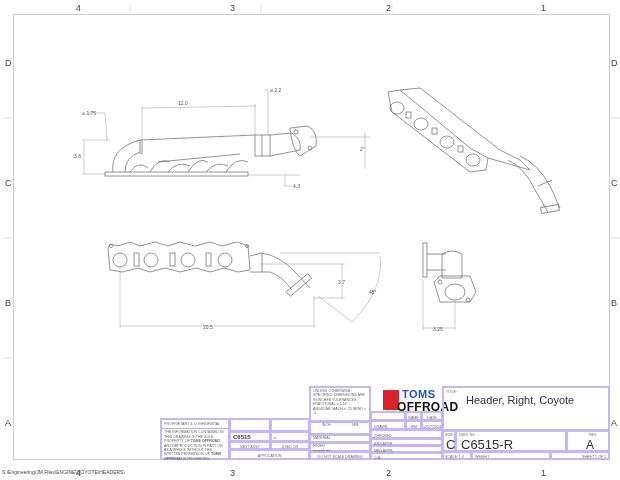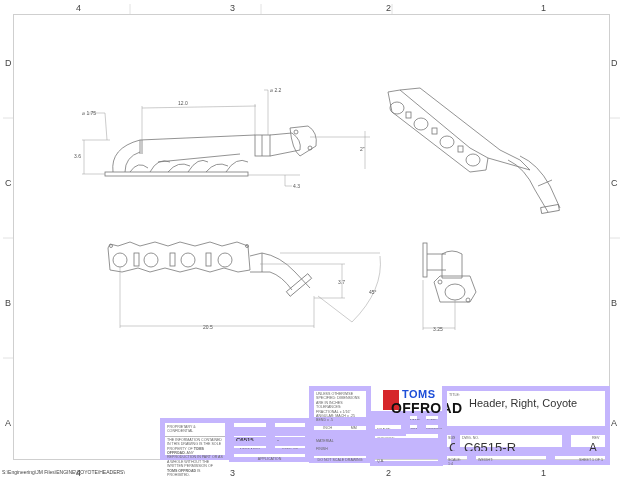--- a/index.html
+++ b/index.html
@@ -6,27 +6,27 @@
   body { width:620px; height:480px; position:relative; overflow:hidden;
          font-family:"Liberation Sans", sans-serif; color:#333; }
   .abs { position:absolute; }
   .zone-top { top:3px; font-size:9px; color:#444; }
   .zone-bot { top:468px; font-size:9px; color:#444; }
   .zone-side { font-size:9px; color:#444; }
   .frame { position:absolute; left:13px; top:14px; width:597px; height:446px;
            border:1px solid #cfcfcf; box-sizing:border-box; }
   svg.drawing { position:absolute; left:0; top:0; }
   .dim { font-size:5px; fill:#555; font-family:"Liberation Sans", sans-serif; }
-  .tb { position:absolute; border:5px solid #c4b5fd; box-sizing:border-box; }
+  .tb { position:absolute; border:2px solid #c4b5fd; box-sizing:border-box; }
   .t5 { font-size:4px; color:#555; line-height:5px; }
   .t4 { font-size:3.6px; color:#666; line-height:4.4px; }
   .logo { position:absolute; left:383px; top:389px; width:56px; height:22px; }
   .logo-mark { position:absolute; left:0; top:1px; width:16px; height:20px; background:#d6262b; }
   .logo-text1 { position:absolute; left:19px; top:-1px; font-size:11px; font-weight:bold; color:#1d4ed8; letter-spacing:0.5px; }
-  .logo-text2 { position:absolute; left:8px; top:11px; font-size:14px; font-weight:bold; color:#111; letter-spacing:0.3px; }
+  .logo-text2 { position:absolute; left:14px; top:11px; font-size:12px; font-weight:bold; color:#111; letter-spacing:0.3px; }
 </style>
 </head>
 <body>
 
 <div class="abs zone-top" style="left:76px">4</div>
 <div class="abs zone-top" style="left:230px">3</div>
 <div class="abs zone-top" style="left:386px">2</div>
 <div class="abs zone-top" style="left:541px">1</div>
 
 <div class="abs zone-side" style="left:5px;top:58px">D</div>

